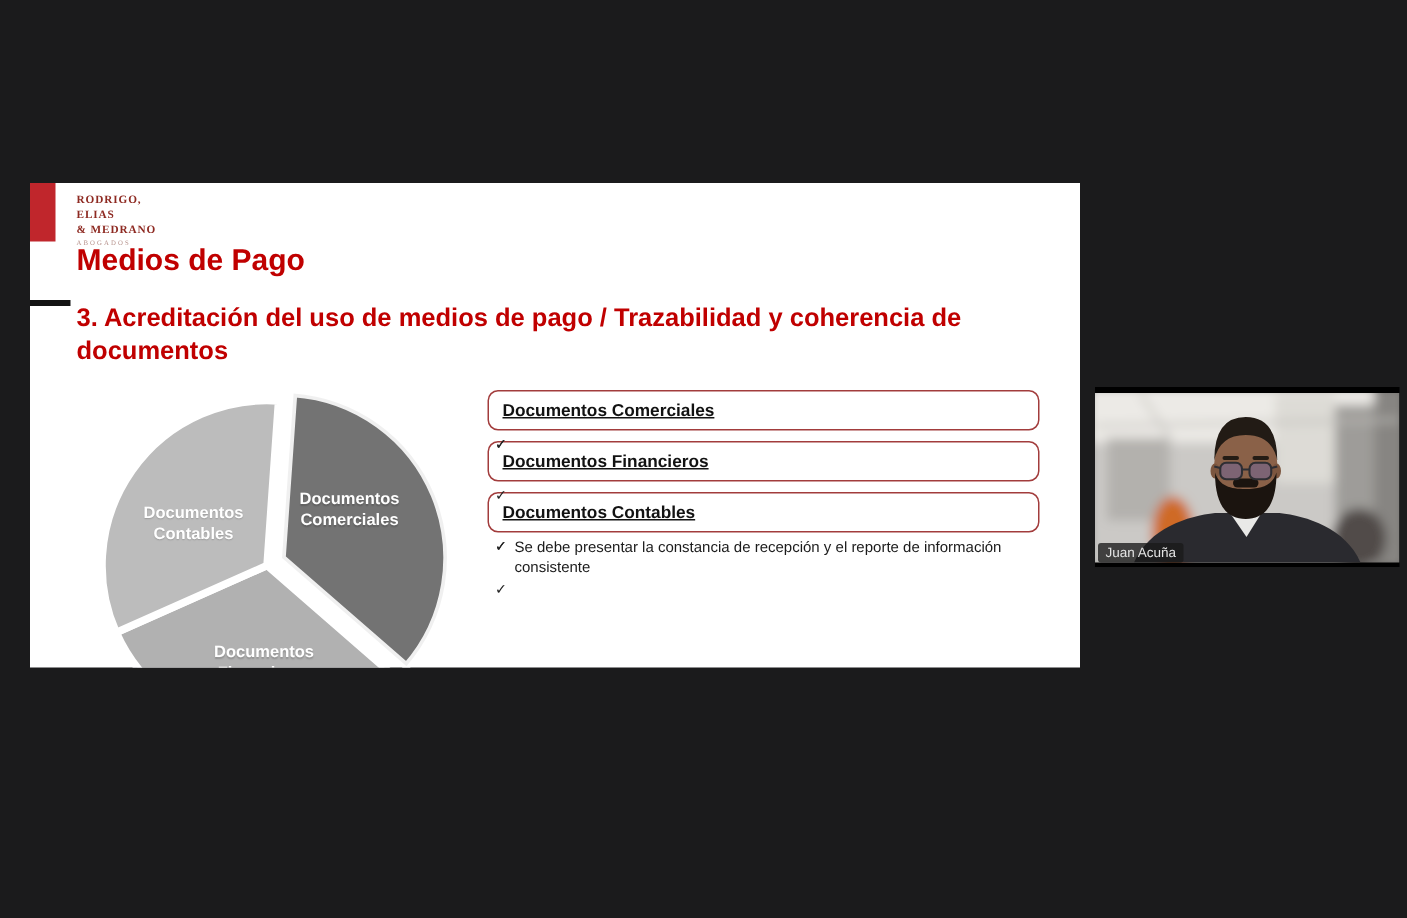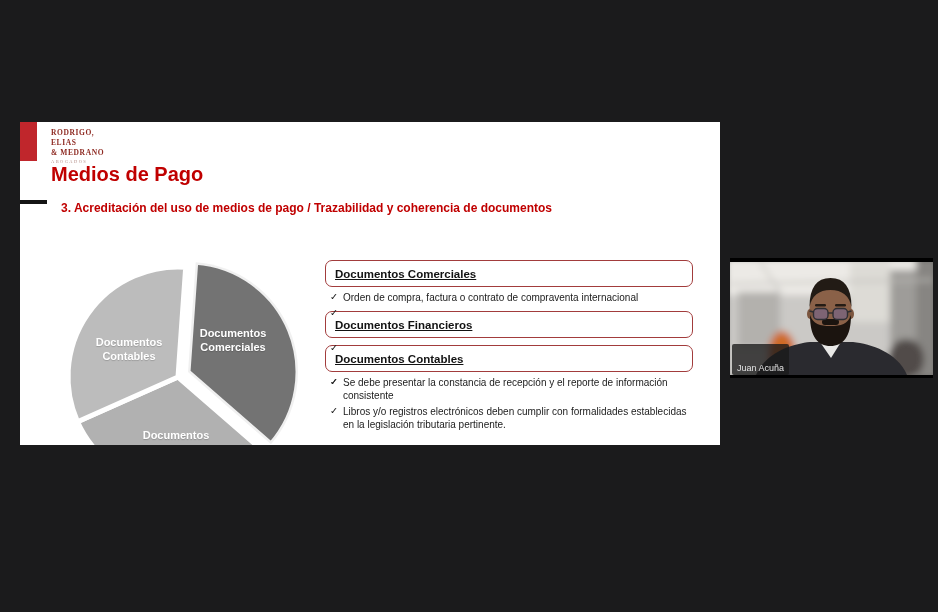--- a/index.html
+++ b/index.html
@@ -15,22 +15,22 @@
   .logo-block { position:absolute; left:0; top:0; width:17px; height:39px; background:#c0262c; }
   .logo-text  { position:absolute; left:31px; top:6px; font-family:"Liberation Serif", serif;
                 font-weight:bold; font-size:7.5px; line-height:1.3; color:#8e2a22;
                 letter-spacing:.6px; }
   .logo-sub   { margin-top:2px; font-size:4.5px; color:#b5908a; letter-spacing:1.4px; font-weight:normal; }
 
   .slide-title { position:absolute; left:31px; top:41px; font-size:20px; font-weight:bold; color:#c00000; }
 
   .slide-dash { position:absolute; left:0; top:78px; width:27px; height:4px; background:#141414; }
 
-  .section-heading { position:absolute; left:41px; top:79px; width:630px;
-                     font-size:12px; font-weight:bold; color:#c00000; line-height:1.27; }
+  .section-heading { position:absolute; left:31px; top:79px; width:630px;
+                     font-size:17px; font-weight:bold; color:#c00000; line-height:1.27; }
 
   
   .pie-wrap { position:absolute; left:25px; top:135px; width:260px; height:240px; }
   .pie-wrap svg { position:absolute; inset:0; }
   .pie-label { position:absolute; width:112px; transform:translate(-50%,-50%);
                text-align:center; color:#ffffff; font-weight:bold; font-size:11px;
                line-height:1.25; text-shadow:0 1px 1px rgba(0,0,0,.18); }
   .pie-label.l-com { left:188px; top:84px; }
   .pie-label.l-con { left:84px;  top:93px; }
   .pie-label.l-fin { left:131px; top:186px; }
@@ -44,21 +44,21 @@
   .bullets { list-style:none; margin:4px 0 7px; padding-left:5px; }
   .bullet { position:relative; padding-left:13px; font-size:10px; line-height:1.3;
             color:#1b1b1b; margin-bottom:3px; }
   .bullet .check { position:absolute; left:0; top:0; font-size:9.5px; color:#222; }
 
   
   .video-tile { position:absolute; left:730px; top:258px; width:203px; height:120px;
                 background:#000; overflow:hidden; }
   .video-tile svg { position:absolute; left:0; top:4px; }
   .name-tag { position:absolute; left:2px; bottom:3px; background:rgba(25,25,25,.78);
-              color:#e3e3e3; font-size:9px; padding:19px 5px 2px; border-radius:2px; }
+              color:#e3e3e3; font-size:9px; padding:1px 5px 2px; border-radius:2px; }
 </style>
 </head>
 <body>
 
 <div class="screen">
 
   <div class="slide">
 
     <div class="logo-block"></div>
     <div class="logo-text">
@@ -89,21 +89,20 @@
     <div class="page-num">7</div>
 
     <div class="sections">
 
       <div class="sec-box">
         <span class="sec-title">Documentos Comerciales</span>
       </div>
       <ul class="bullets">
         <li class="bullet">
           <span class="check">✓</span>
-          <span>Orden de compra, factura o contrato de compraventa internacional</span>
         </li>
         <li class="bullet">
           <span class="check">✓</span>
         </li>
       </ul>
 
       <div class="sec-box">
         <span class="sec-title">Documentos Financieros</span>
       </div>
       <ul class="bullets">
@@ -118,21 +117,20 @@
       <ul class="bullets">
         <li class="bullet">
           <span class="check">✓</span>
         </li>
         <li class="bullet">
           <span class="check">✓</span>
           <span>Se debe presentar la constancia de recepción y el reporte de información consistente</span>
         </li>
         <li class="bullet">
           <span class="check">✓</span>
-          <span>Libros y/o registros electrónicos  deben cumplir con formalidades establecidas en la legislación tributaria pertinente.</span>
         </li>
       </ul>
 
     </div>
   </div>
 
   <div class="video-tile">
     <svg width="203" height="113" viewBox="0 0 203 113">
       <defs>
         <filter id="bgblur" x="-20%" y="-20%" width="140%" height="140%">

